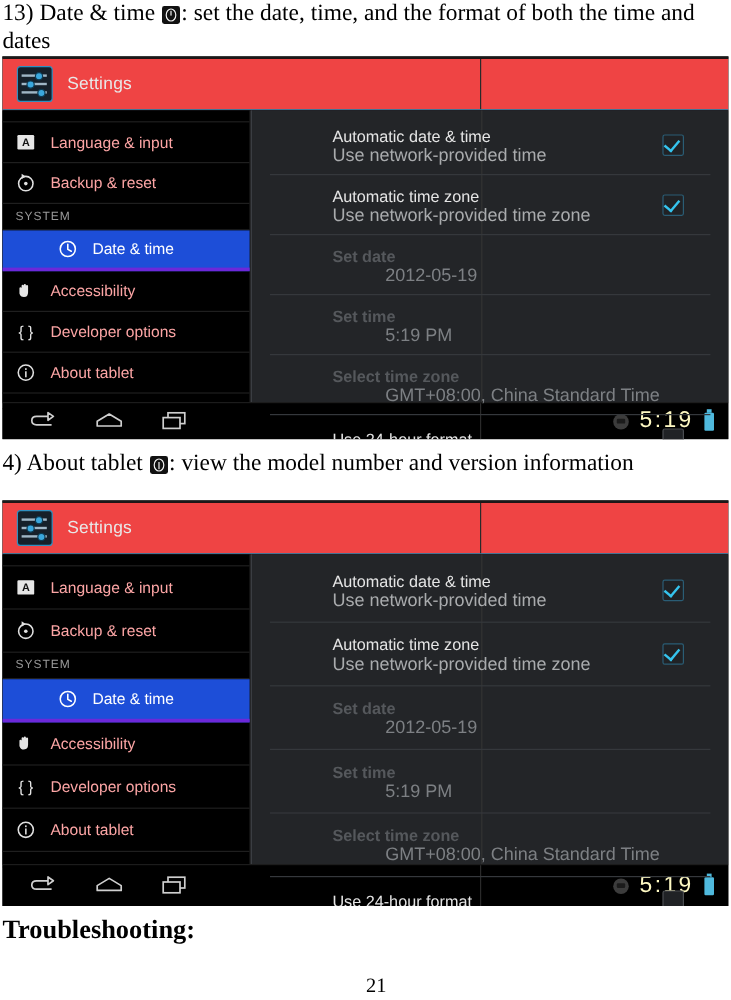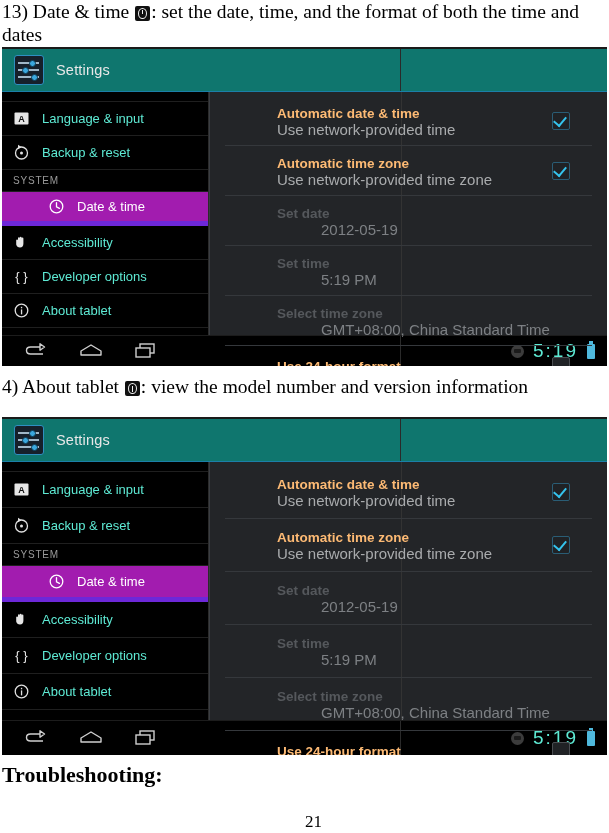--- a/index.html
+++ b/index.html
@@ -77,21 +77,21 @@
   .shot {
     position: absolute;
     left: 2px;
     width: 605px;
     background: #000;
     border-top: 2px solid #1a1a1a;
     overflow: hidden;
   }
   .shot .actionbar {
     height: 42px;
-    background: #0f766e;
+    background: #ef4444;
     display: flex;
     align-items: center;
     padding-left: 12px;
     position: relative;
     border-bottom: 1px solid #1b7fa8;
   }
   .settings-icon {
     width: 28px; height: 28px;
     border: 1.6px solid #2f8fc0;
     border-radius: 3px;
@@ -159,26 +159,26 @@
     border-bottom: 1px solid #1f1f1f;
     box-sizing: border-box;
   }
   .side-row.cut {
     height: 10px;
     border-bottom: 1px solid #1f1f1f;
     overflow: hidden;
     align-items: flex-start;
   }
   .side-row.selected {
-    background: #a21caf;
-    border-bottom: 5px solid #6d28d9;
+    background: #1d4ed8;
+    border-bottom: 3px solid #6d28d9;
     padding-left: 46px;
   }
   .side-label {
-    color: #5eead4;
+    color: #fca5a5;
     font-family: "Liberation Sans", sans-serif;
     font-size: 13px;
     margin-left: 12px;
     white-space: nowrap;
   }
   .side-row.selected .side-label { color: #ffffff; }
   .side-head {
     height: 22px;
     display: flex;
     align-items: center;
@@ -226,24 +226,24 @@
     display: flex;
     align-items: center;
     justify-content: space-between;
     box-sizing: border-box;
     position: relative;
     z-index: 2;
   }
   .det-row.short { height: 29px; border-bottom: none; align-items: flex-end; }
   .det-text { padding-left: 52px; }
   .det-title {
-    color: #fdba74;
+    color: #e5e5e5;
     font-family: "Liberation Sans", sans-serif;
     font-size: 13.5px;
-    font-weight: bold;
+    font-weight: normal;
     line-height: 16px;
   }
   .det-sub {
     color: #a9abad;
     font-family: "Liberation Sans", sans-serif;
     font-size: 15px;
     line-height: 13px;
     margin-top: 1px;
   }
   .det-row.disabled .det-title { color: #55585c; font-weight: bold; }
@@ -308,21 +308,21 @@
   }
   .st-dot::after {
     content: "";
     position: absolute;
     left: 3px; top: 4px;
     width: 7px; height: 4px;
     background: #1b1b1b;
     border-radius: 1px;
   }
   .st-clock {
-    color: #5eead4;
+    color: #fef9c3;
     font-family: "Liberation Sans", sans-serif;
     font-size: 19px;
     letter-spacing: 2px;
   }
   .st-batt {
     width: 8px; height: 15px;
     background: #4fb9dd;
     border-radius: 1px;
     position: relative;
   }

